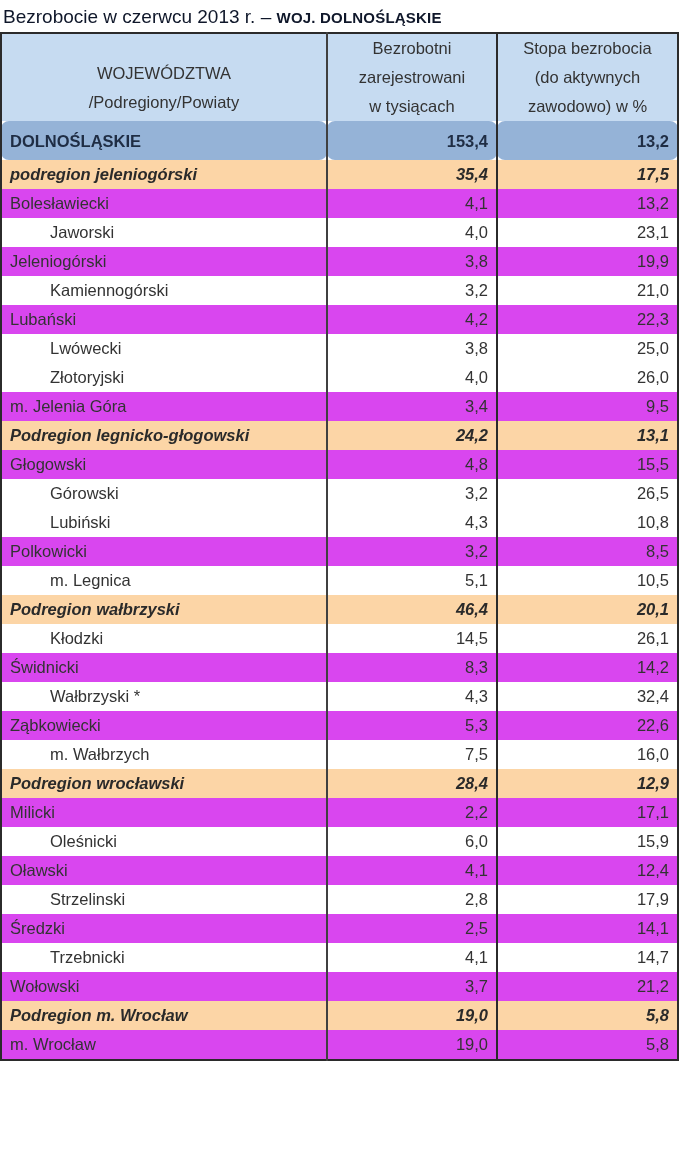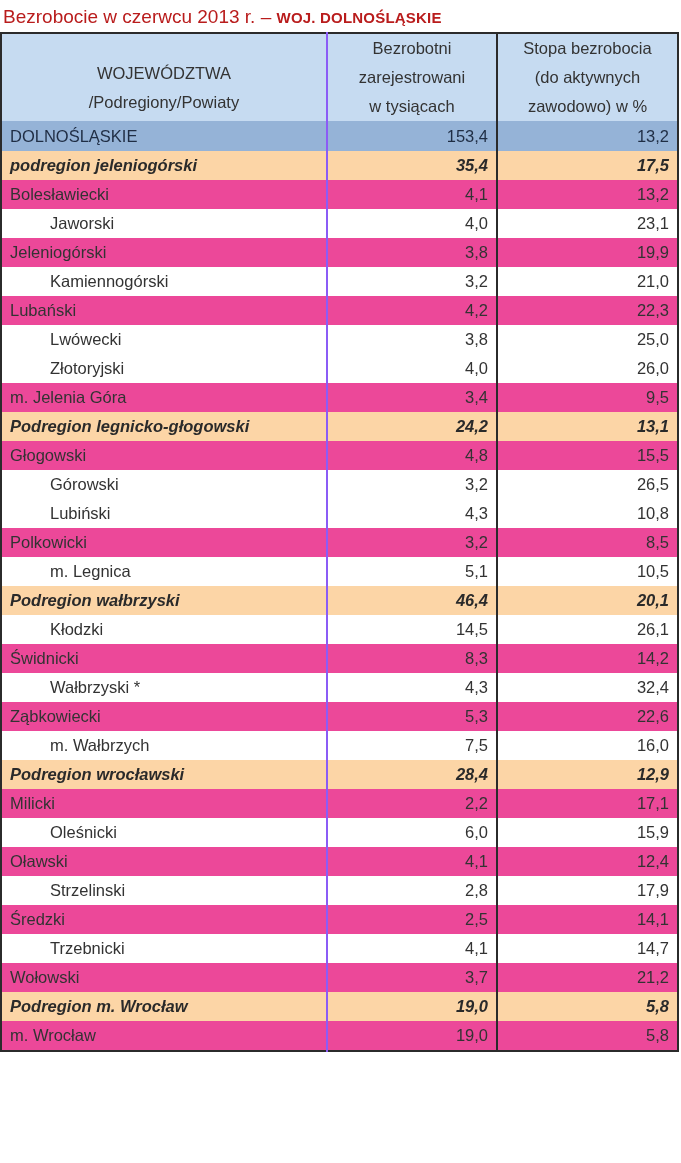--- a/index.html
+++ b/index.html
@@ -1,36 +1,36 @@
 <!DOCTYPE html>
 <html><head>
 <meta charset="utf-8">
 <style>
   html, body { margin: 0; padding: 0; background: #ffffff; }
   body { width: 681px; height: 1163px; position: relative; overflow: hidden;
          font-family: "Liberation Sans", "DejaVu Sans", sans-serif; color: #222; }
   .title { position: absolute; left: 3px; top: 2px; height: 30px; line-height: 30px;
-           font-size: 19px; color: #b91c1c; white-space: nowrap; }
+           font-size: 19px; color: #0f172a; white-space: nowrap; }
   .title .bold { font-weight: bold; font-size: 15px; letter-spacing: 0.2px; }
   table.data { position: absolute; left: 0; top: 32px; width: 679px; border-collapse: collapse;
                border: 2px solid #2b2b2b; table-layout: fixed; }
   table.data col.c1 { width: 326px; }
   table.data col.c2 { width: 170px; }
   table.data col.c3 { width: 181px; }
   table.data td, table.data th { padding: 0 8px; font-size: 16.5px; height: 29px; line-height: 29px;
                                  white-space: nowrap; overflow: hidden; }
-  table.data td.c2, table.data th.c2 { border-left: 2px solid #8b5cf6; }
+  table.data td.c2, table.data th.c2 { border-left: 2px solid #404040; }
   table.data td.c3, table.data th.c3 { border-left: 2px solid #2b2b2b; }
   table.data td.num { text-align: right; }
   thead th { background: #c6dbf1; font-weight: normal; color: #333; text-align: center;
              height: 76px; line-height: 22px; font-size: 16.5px; white-space: normal; }
   thead th.c1 { padding-top: 20px; }
-  tr.total td { background: #95b3d7; font-weight: normal; color: #1f2d44; height: 30px; line-height: 30px; }
+  tr.total td { background: #95b3d7; font-weight: bold; color: #1f2d44; height: 39px; line-height: 30px; border-radius: 8px; }
   tr.sub td { background: #fcd5a6; font-weight: bold; font-style: italic; color: #2a2a2a; }
-  tr.row.odd td { background: #ec4899; margin-left: 12px; }
+  tr.row.odd td { background: #d946ef; margin-left: 12px; }
   tr.row.even td { background: #ffffff; padding-left: 48px; }
   tr.row td { color: #333; }
 </style>
 </head>
 <body>
 
 <div class="title">
   <span>Bezrobocie w czerwcu 2013 r. – </span><span class="bold">WOJ.  DOLNOŚLĄSKIE</span>
 </div>
 

